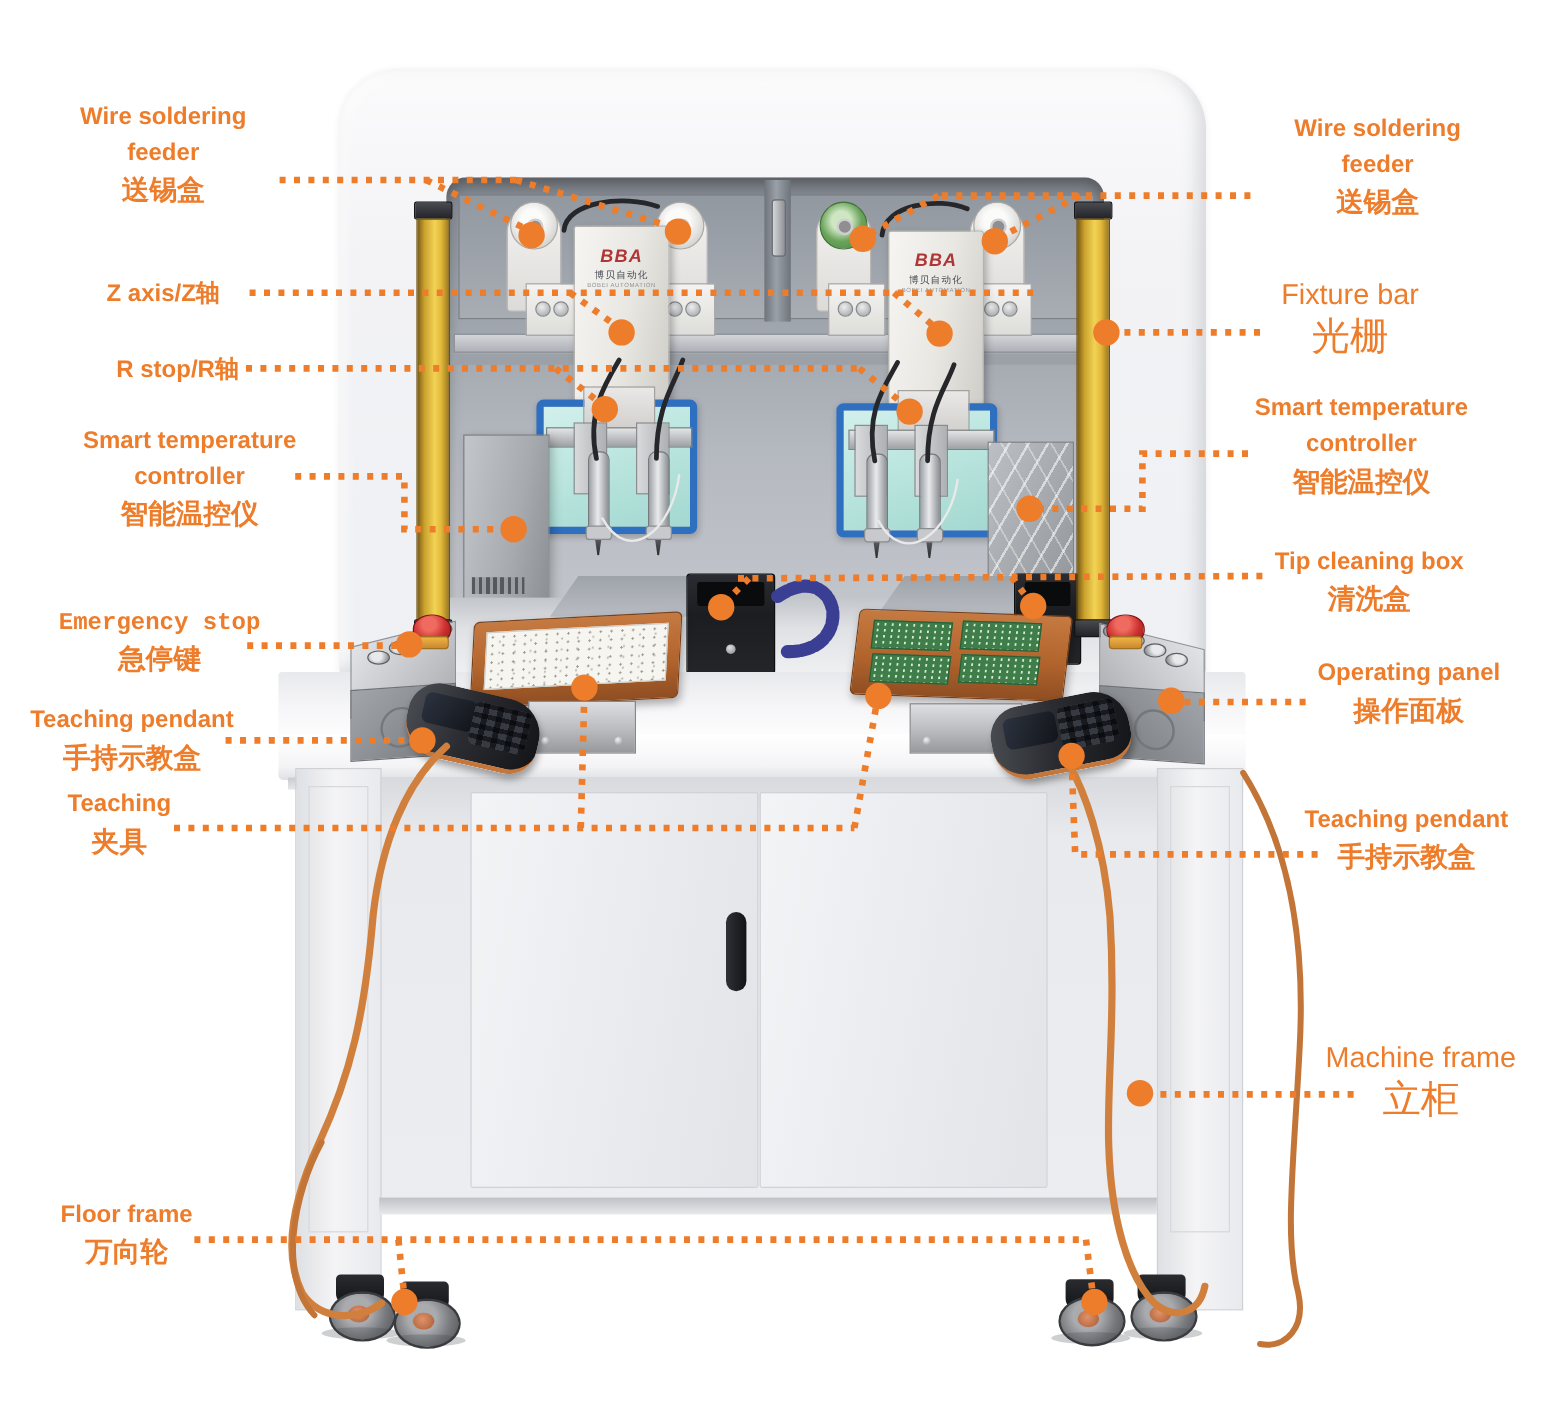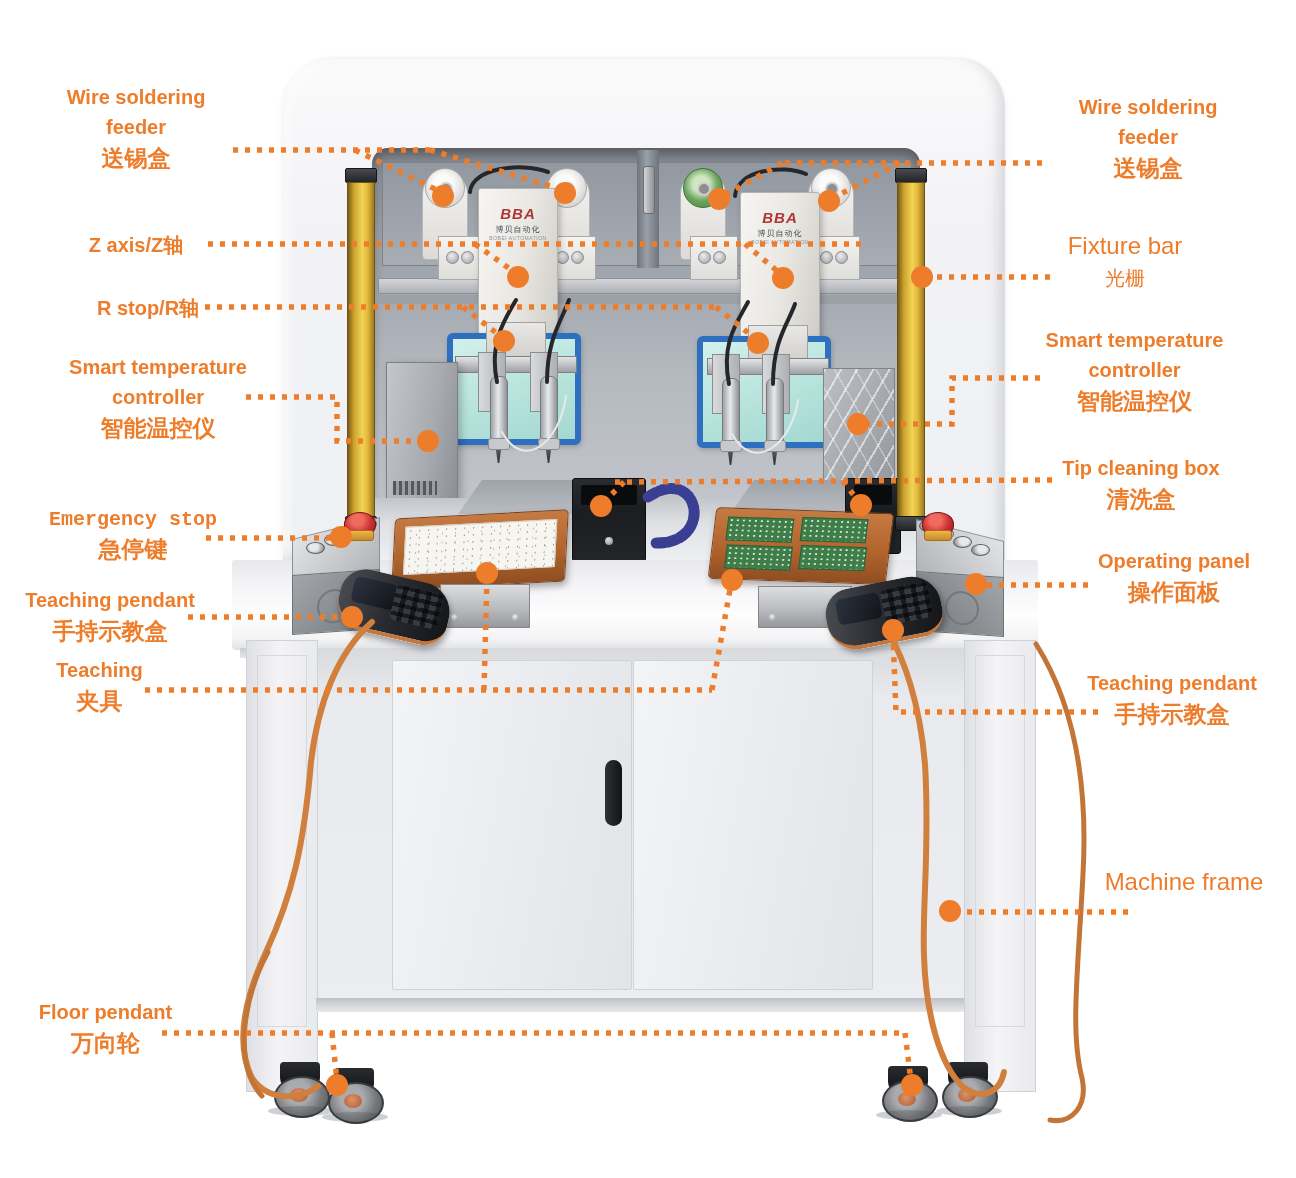--- a/index.html
+++ b/index.html
@@ -4,21 +4,21 @@
 <style>
   html,body{margin:0;padding:0;background:#ffffff;}
   body{width:1296px;height:1178px;position:relative;overflow:hidden;
        font-family:"Liberation Sans","DejaVu Sans",sans-serif;}
   .abs{position:absolute;}
   
   .label{position:absolute;color:var(--accent);text-align:center;z-index:6;}
   .label .en{font-size:20px;font-weight:700;line-height:30px;white-space:pre-line;}
   .label .zh{font-size:23px;font-weight:700;line-height:32px;}
   .label.light .en{font-size:24px;font-weight:400;line-height:32px;}
-  .label.light .zh{font-size:20px;font-weight:400;line-height:36px;font-family:Liberation Mono, monospace;}
+  .label.light .zh{font-size:32px;font-weight:400;line-height:36px;}
   .lbl-wfl{left:40px;top:82px;width:192px;}
   .lbl-wfr{left:1052px;top:92px;width:192px;}
   .lbl-z{left:51px;top:230px;width:170px;}
   .lbl-r{left:75px;top:293px;width:146px;}
   .lbl-tl{left:48px;top:352px;width:220px;}
   .lbl-sec{left:1040px;top:230px;width:170px;}
   .lbl-tr{left:1032px;top:325px;width:205px;}
   .lbl-tip{left:1052px;top:453px;width:178px;}
   .lbl-es{left:44px;top:505px;width:178px;font-family:Liberation Mono, monospace;}
   .lbl-op{left:1088px;top:546px;width:172px;}
@@ -491,17 +491,18 @@
 <div class="label lbl-pr">
   <div class="en">Teaching pendant</div>
   <div class="zh">手持示教盒</div>
   </div>
 <div class="label lbl-fx">
   <div class="en">Teaching</div>
   <div class="zh">夹具</div>
   </div>
 <div class="label light lbl-mf">
   <div class="en">Machine frame</div>
+  <div class="zh">立柜</div>
   </div>
 <div class="label lbl-fr">
-  <div class="en">Floor pendant</div>
+  <div class="en">Floor frame</div>
   <div class="zh">万向轮</div>
   </div>
 
 </body></html>

